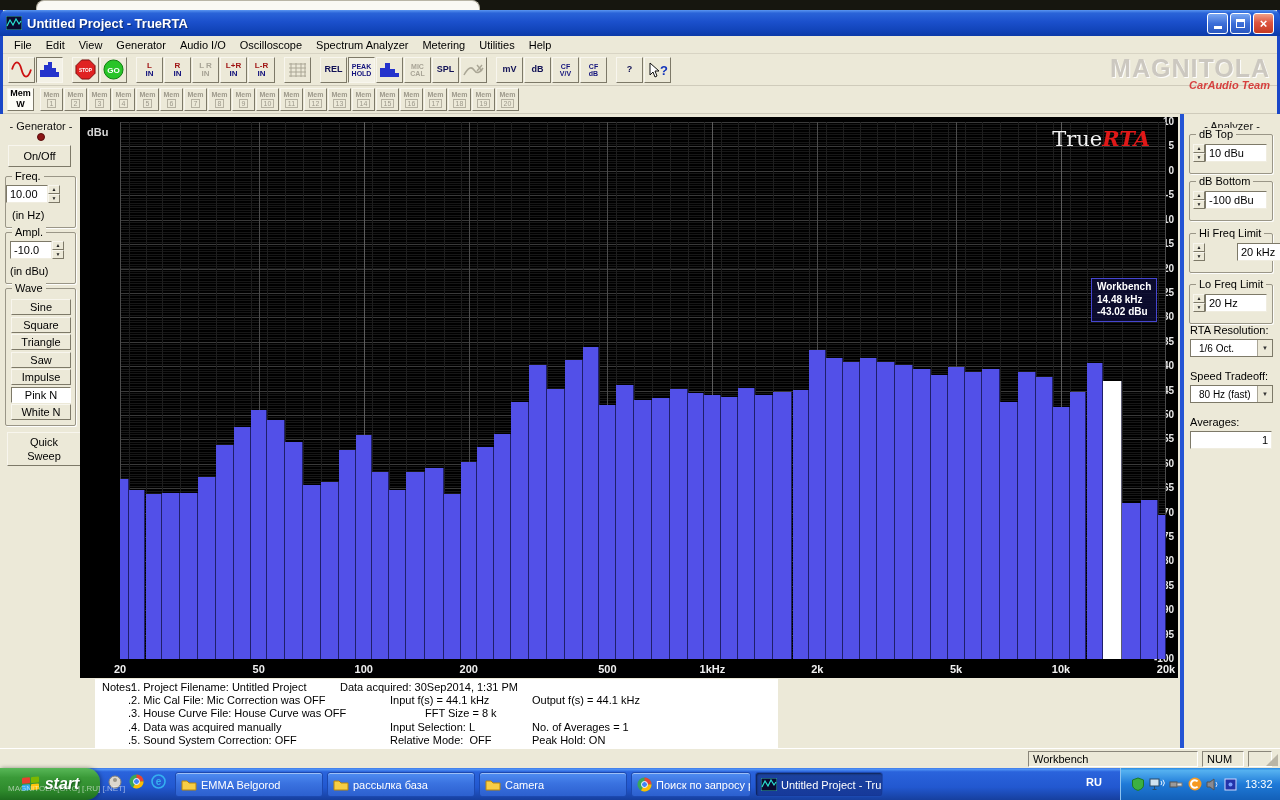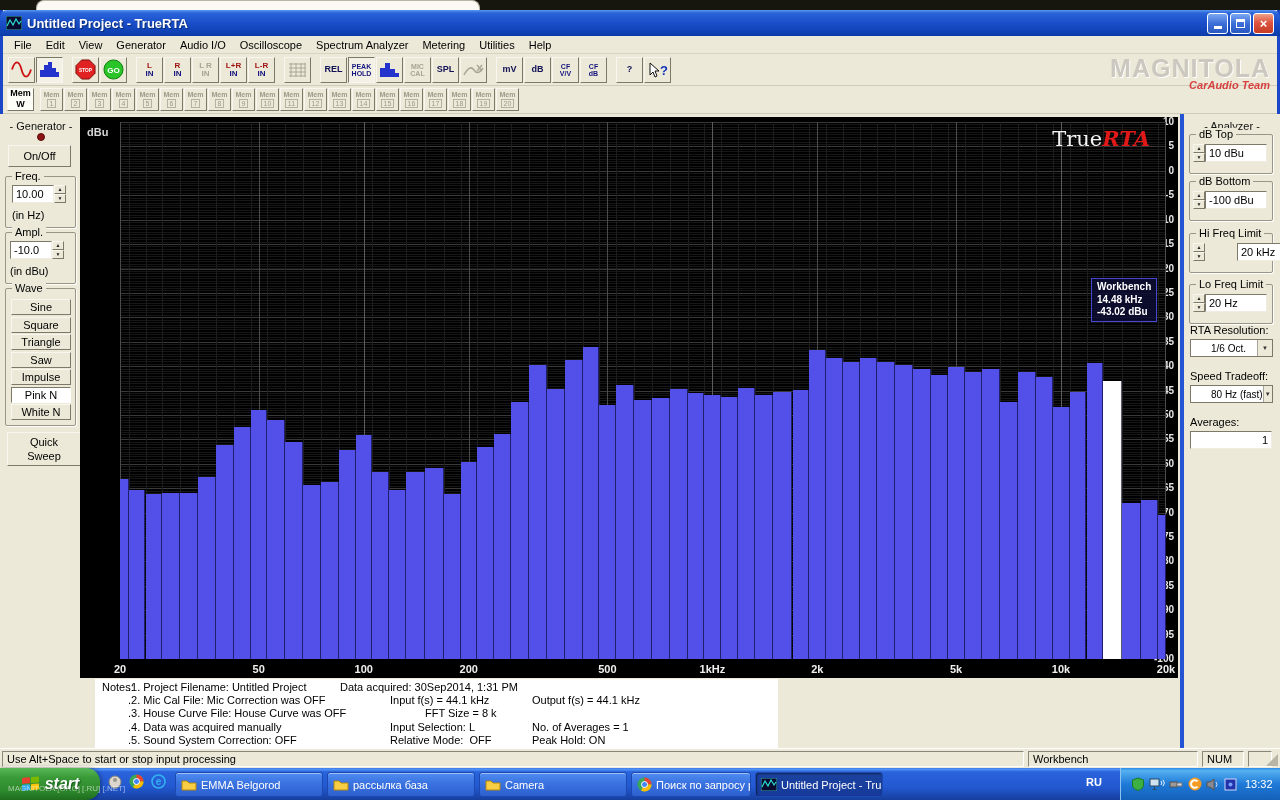--- a/index.html
+++ b/index.html
@@ -59,21 +59,21 @@
   .client { position:absolute; left:0; top:104px; width:1280px; height:634px; background:#ece9d8; }
   .panel-title { text-align:center; font-size:11px; color:#111; }
   .group { position:absolute; border:1px solid #9a9687; border-radius:2px; box-shadow:1px 1px 0 rgba(255,255,255,.9); }
   .group legend, .group .legend { position:absolute; top:-7px; left:6px; background:#ece9d8; padding:0 3px; font-size:11px; }
   .xp-btn { border:1px solid; border-color:#f8f6ee #7d7968 #7d7968 #f8f6ee; background:#ece9d8; font-size:11px; text-align:center; font-family:"Liberation Sans",sans-serif; }
   .xp-btn.pressed { border-color:#7d7968 #fff #fff #7d7968; background:#fff; }
   .field { background:#fff; border:1px solid; border-color:#7d7968 #f0ede0 #f0ede0 #7d7968; font-size:11px; padding:1px 3px; font-family:"Liberation Sans",sans-serif; }
   .spin { display:inline-flex; flex-direction:column; width:12px; }
   .spin b { flex:1; border:1px solid; border-color:#f8f6ee #7d7968 #7d7968 #f8f6ee; background:#ece9d8; font-size:5px; line-height:7px; text-align:center; color:#222; font-weight:normal; }
   .combo { position:absolute; height:18px; background:#fff; border:1px solid #7d7968; display:flex; align-items:center; }
-  .combo .cv { flex:1; padding-left:20px; font-size:10px; white-space:nowrap; }
+  .combo .cv { flex:1; padding-left:8px; font-size:10px; white-space:nowrap; }
   .combo .cb { width:15px; height:100%; background:#ece9d8; border-left:1px solid #aaa697; display:flex; align-items:center; justify-content:center; font-size:6px; color:#333; }
 
   .gen-panel { position:absolute; left:3px; top:6px; width:76px; height:350px; }
   .gen-dot { width:8px; height:8px; border-radius:50%; background:#8c1616; border:1px solid #5a0d0d; position:absolute; left:34px; top:13px; }
 
   .ana-panel { position:absolute; left:1189px; top:6px; width:86px; height:340px; }
   .ana-label { position:absolute; left:1px; font-size:11px; }
   .blue-divider { position:absolute; left:1180px; top:0; width:4px; height:634px; background:#2454d4; }
 
   
@@ -380,21 +380,21 @@
 
   <div class="client">
 
     <div class="gen-panel">
       <div class="panel-title">- Generator -</div>
       <div class="gen-dot"></div>
       <button class="xp-btn" style="position:absolute;left:5px;top:25px;width:63px;height:22px;">On/Off</button>
 
       <div class="group" style="left:2px;top:56px;width:71px;height:52px;">
         <span class="legend">Freq.</span>
-        <div style="position:absolute;left:6px;top:8px;display:flex;">
+        <div style="position:absolute;left:0;top:8px;display:flex;">
           <input class="field" style="width: 42px; height: 18px;" value="10.00">
           <span class="spin" style="height:18px;">
               <b>▲</b>
               <b>▼</b>
             </span>
         </div>
         <div style="position:absolute;left:6px;top:32px;font-size:11px;">(in Hz)</div>
       </div>
 
       <div class="group" style="left:2px;top:112px;width:71px;height:52px;">
@@ -712,21 +712,20 @@
         <span class="cv">80 Hz (fast)</span>
           <span class="cb">▼</span>
       </div>
       <div class="ana-label" style="top:296px;">Averages:</div>
       <input class="field" style="position: absolute; left: 1px; top: 311px; width: 82px; height: 18px; text-align: right;" value="1">
     </div>
 
   </div>
 
   <div class="statusbar">
-    <div class="sb-cell" style="left:2px;width:1022px;">Use Alt+Space to start or stop input processing</div>
     <div class="sb-cell" style="left:1028px;width:170px;">Workbench</div>
     <div class="sb-cell" style="left:1202px;width:42px;">NUM</div>
     <div class="sb-cell" style="left:1248px;width:24px;"></div>
     <div class="sb-grip"></div>
   </div>
 </div>
 
 <div class="taskbar">
   <div class="start-btn">
     <span class="ticon">

